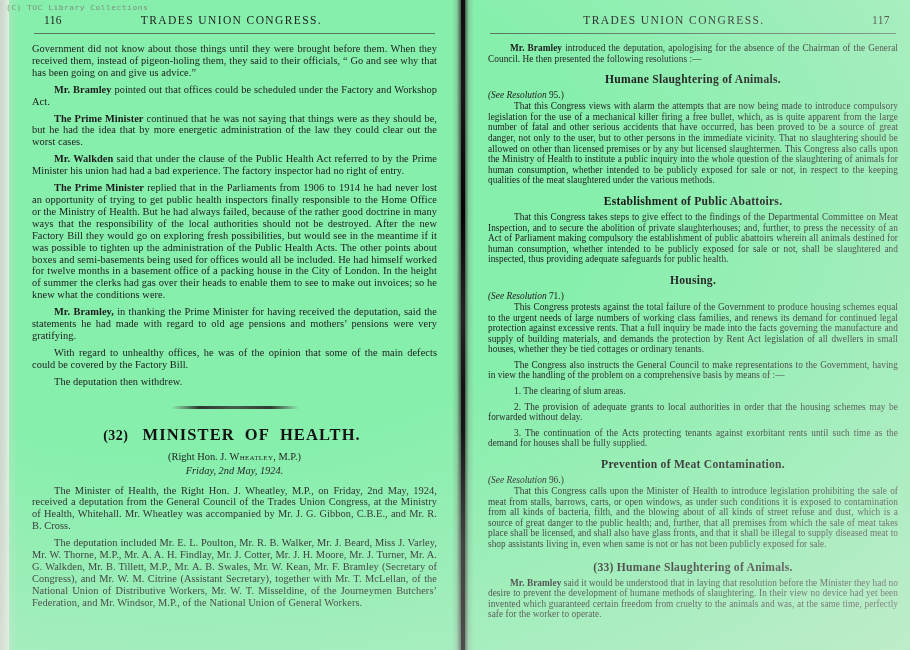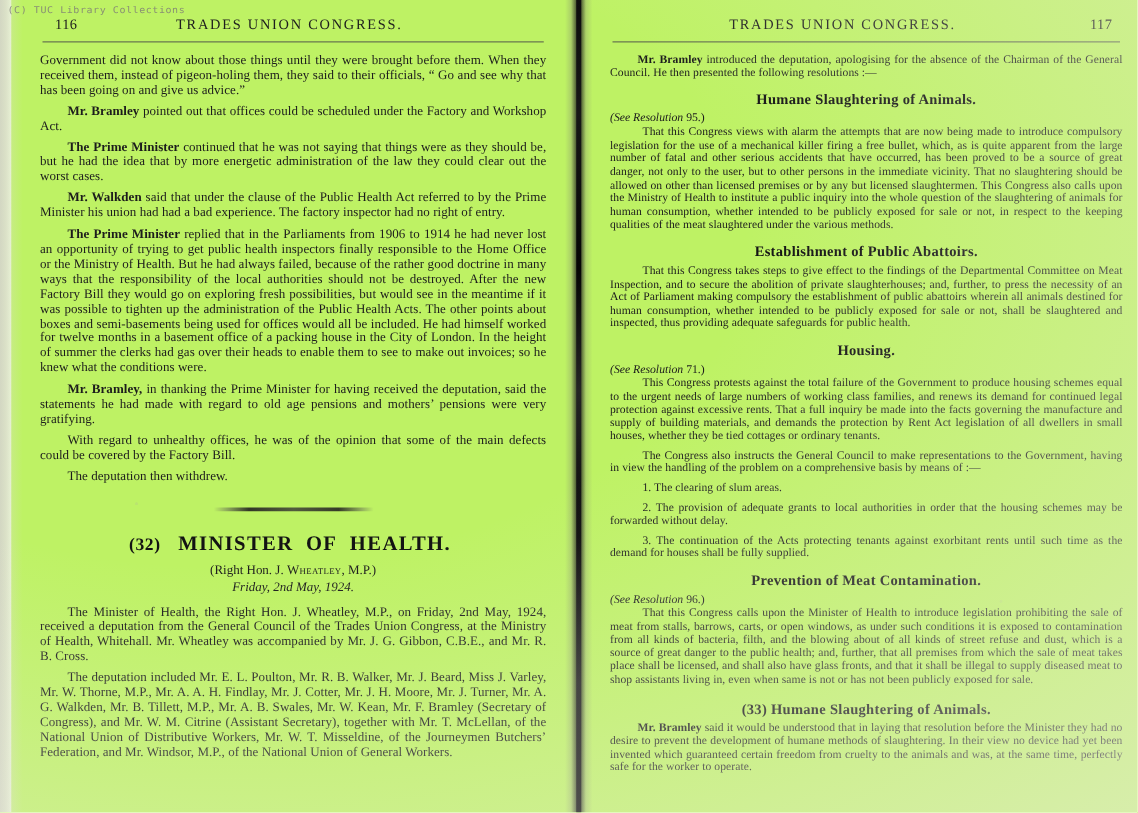--- a/index.html
+++ b/index.html
@@ -7,21 +7,21 @@
     margin: 0;
     padding: 0;
     background: #ffffff;
   }
 
   #scan-page {
     position: relative;
     width: 910px;
     height: 650px;
     overflow: hidden;
-    background: #bef264;
+    background: #86efac;
     font-family: "Liberation Serif", "DejaVu Serif", serif;
     color: #1b1b1b;
     -webkit-font-smoothing: none;
   }
 
   
   .paper-tint {
     position: absolute;
     inset: 0;
     background:

